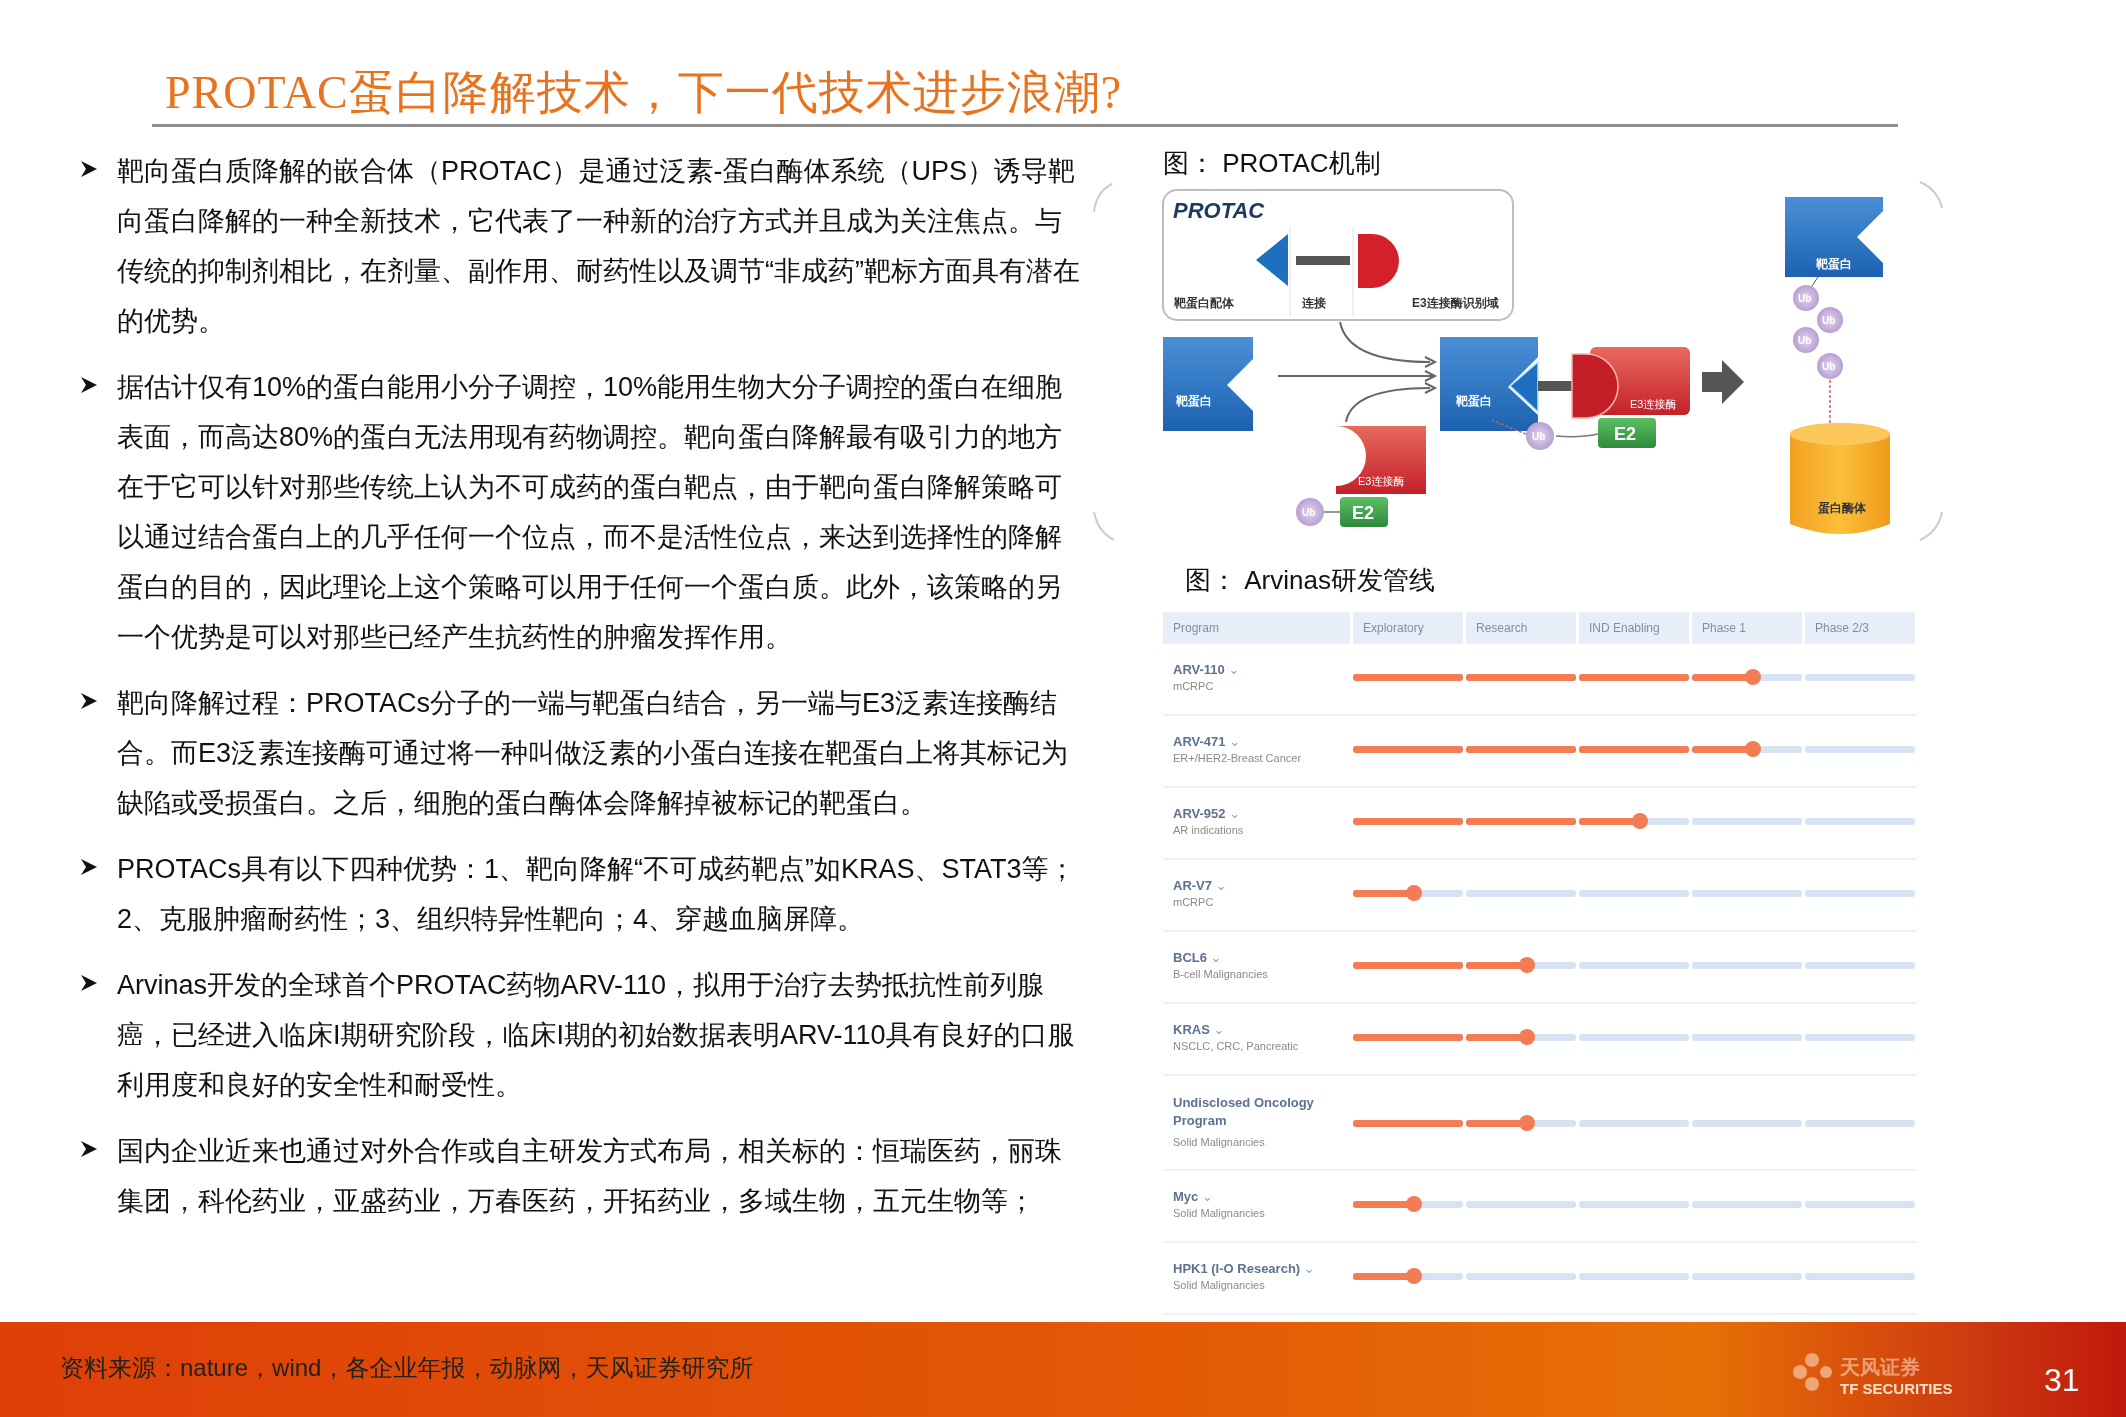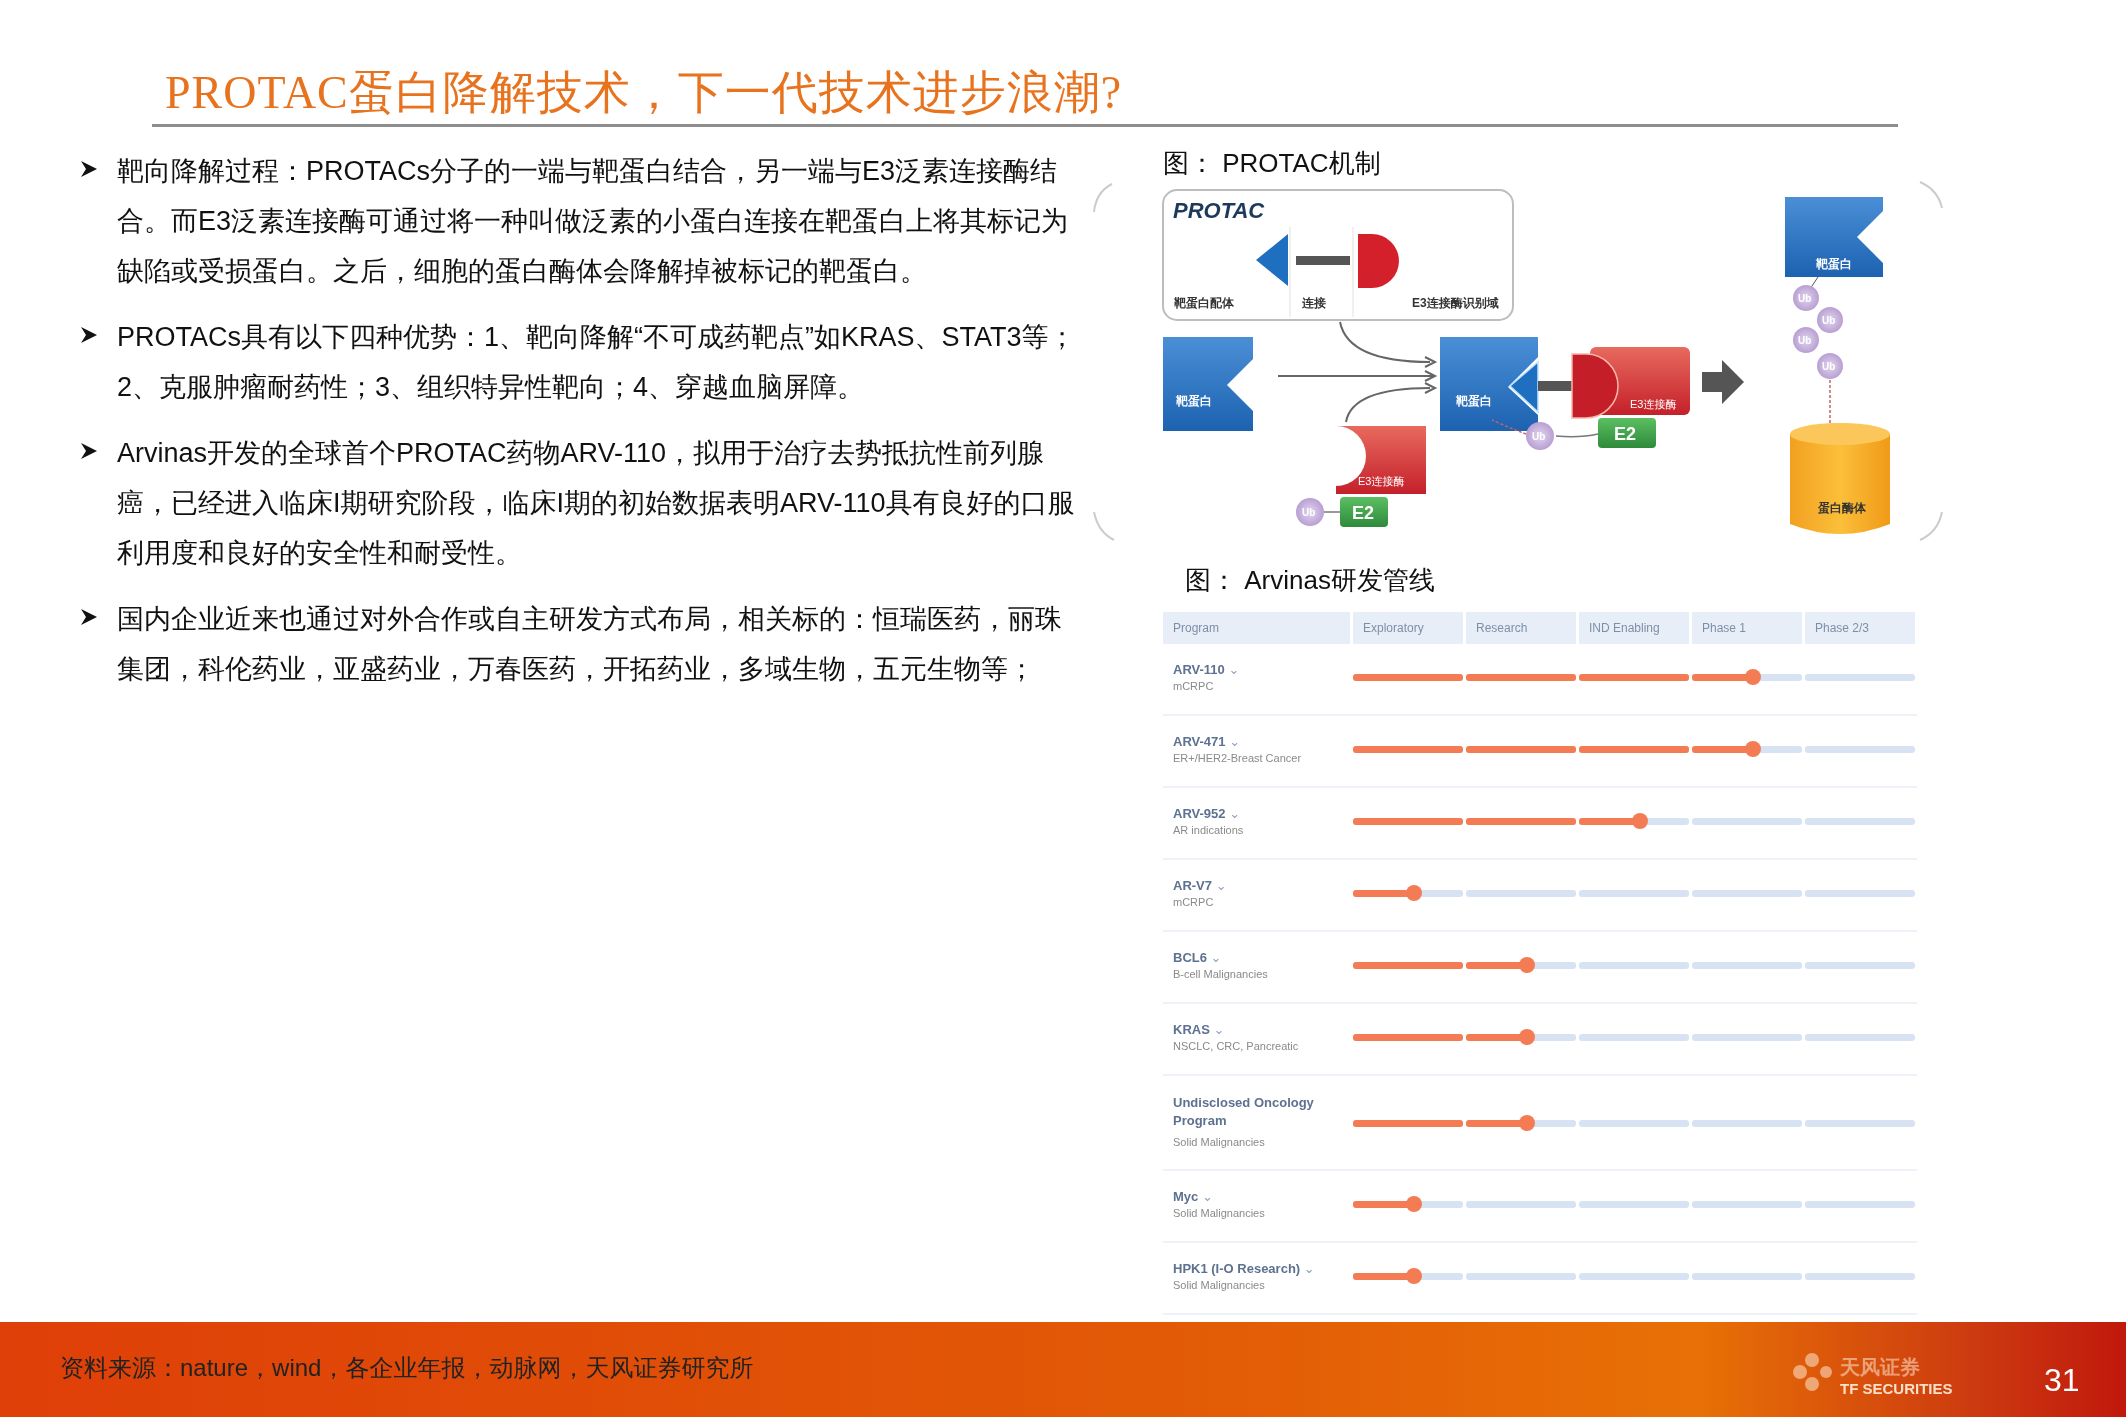--- a/index.html
+++ b/index.html
@@ -35,20 +35,32 @@
 <body>
 
 <div class="title">PROTAC蛋白降解技术，下一代技术进步浪潮?</div>
 <div class="title-rule"></div>
 
 <div class="bullets" id="bullets">
     <div class="bullet">
       <svg class="arrow" viewBox="0 0 18 18">
         <path d="M1 1 L17 9 L1 17 L6 9 Z" fill="#111"></path>
       </svg>
+      <div class="text">靶向蛋白质降解的嵌合体（PROTAC）是通过泛素-蛋白酶体系统（UPS）诱导靶向蛋白降解的一种全新技术，它代表了一种新的治疗方式并且成为关注焦点。与传统的抑制剂相比，在剂量、副作用、耐药性以及调节“非成药”靶标方面具有潜在的优势。</div>
+    </div>
+    <div class="bullet">
+      <svg class="arrow" viewBox="0 0 18 18">
+        <path d="M1 1 L17 9 L1 17 L6 9 Z" fill="#111"></path>
+      </svg>
+      <div class="text">据估计仅有10%的蛋白能用小分子调控，10%能用生物大分子调控的蛋白在细胞表面，而高达80%的蛋白无法用现有药物调控。靶向蛋白降解最有吸引力的地方在于它可以针对那些传统上认为不可成药的蛋白靶点，由于靶向蛋白降解策略可以通过结合蛋白上的几乎任何一个位点，而不是活性位点，来达到选择性的降解蛋白的目的，因此理论上这个策略可以用于任何一个蛋白质。此外，该策略的另一个优势是可以对那些已经产生抗药性的肿瘤发挥作用。</div>
+    </div>
+    <div class="bullet">
+      <svg class="arrow" viewBox="0 0 18 18">
+        <path d="M1 1 L17 9 L1 17 L6 9 Z" fill="#111"></path>
+      </svg>
       <div class="text">靶向降解过程：PROTACs分子的一端与靶蛋白结合，另一端与E3泛素连接酶结合。而E3泛素连接酶可通过将一种叫做泛素的小蛋白连接在靶蛋白上将其标记为缺陷或受损蛋白。之后，细胞的蛋白酶体会降解掉被标记的靶蛋白。</div>
     </div>
     <div class="bullet">
       <svg class="arrow" viewBox="0 0 18 18">
         <path d="M1 1 L17 9 L1 17 L6 9 Z" fill="#111"></path>
       </svg>
       <div class="text">PROTACs具有以下四种优势：1、靶向降解“不可成药靶点”如KRAS、STAT3等；2、克服肿瘤耐药性；3、组织特异性靶向；4、穿越血脑屏障。</div>
     </div>
     <div class="bullet">
       <svg class="arrow" viewBox="0 0 18 18">

